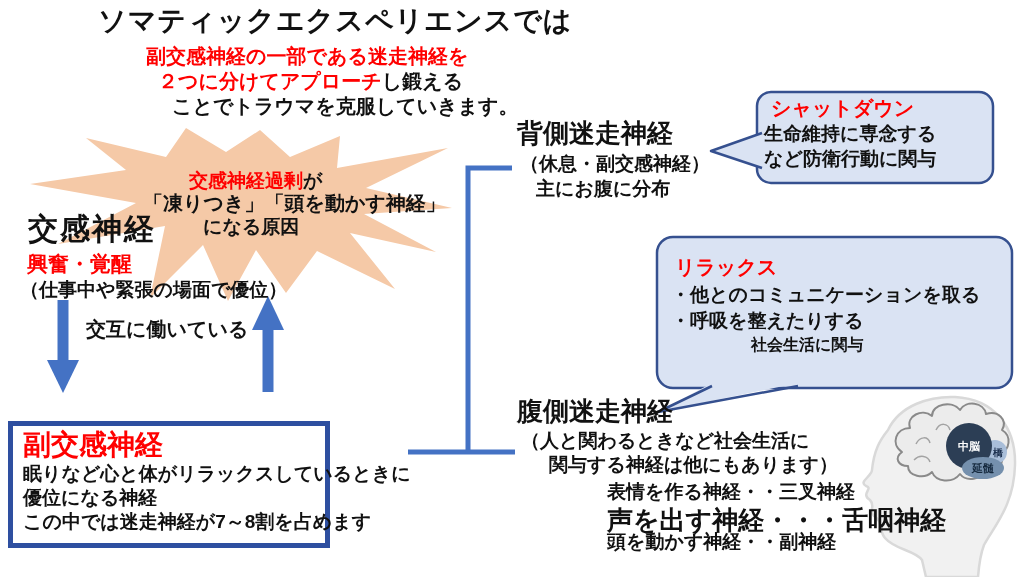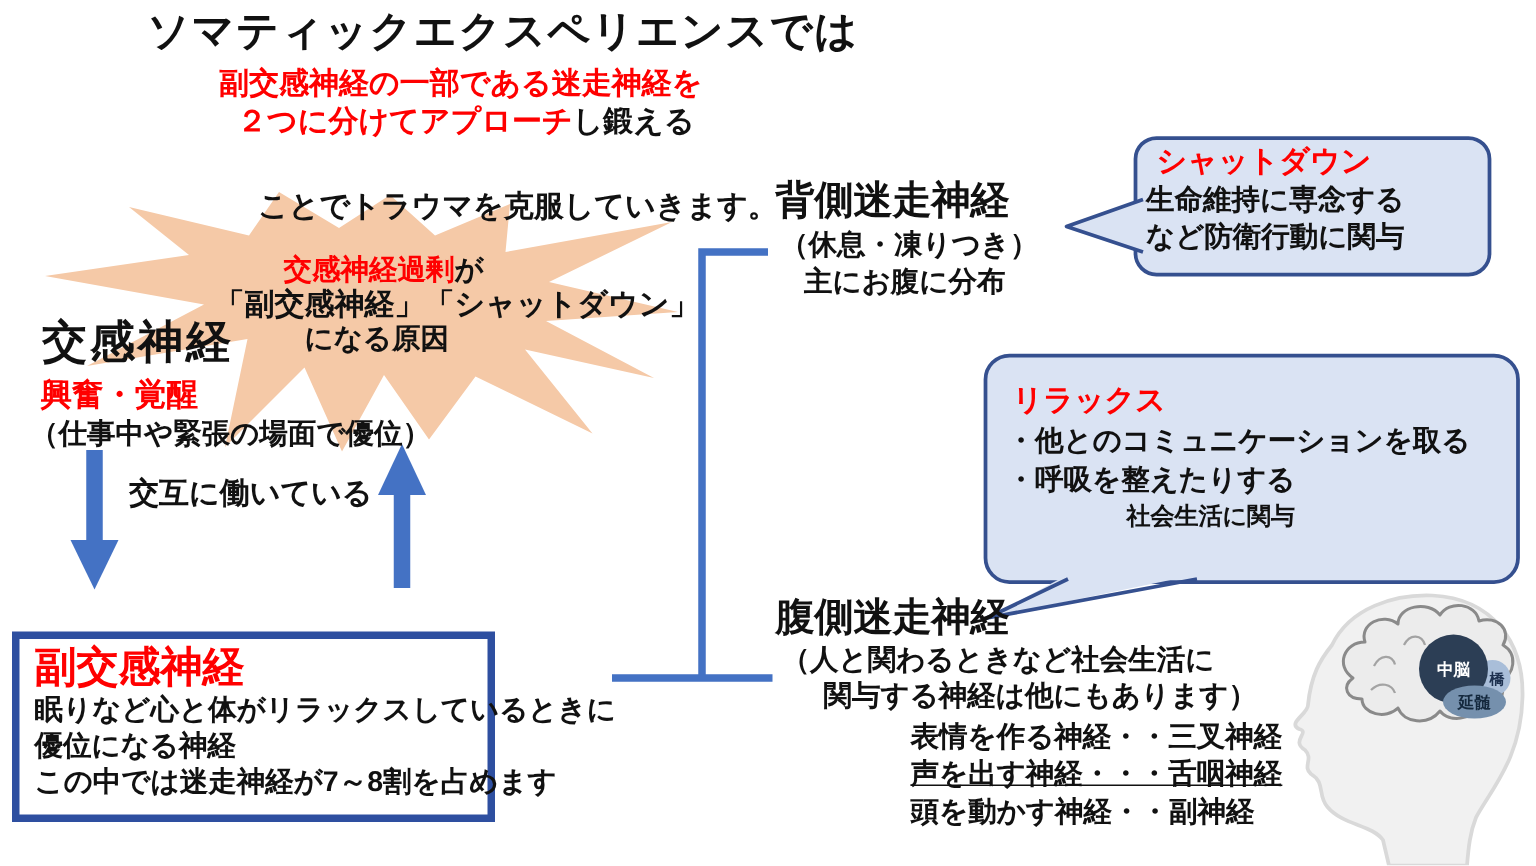--- a/index.html
+++ b/index.html
@@ -6,21 +6,21 @@
   #canvas{
     position:relative;width:1024px;height:577px;background:#ffffff;
     overflow:hidden;font-family:"Liberation Sans",sans-serif;
   }
   #bg{position:absolute;left:0;top:0;z-index:1;}
   .txt{position:absolute;z-index:10;font-weight:700;color:#111;white-space:nowrap;line-height:1.15;}
   .red{color:#ff0000;}
   .t-title{left:98px;top:5px;font-size:28px;letter-spacing:1px;text-align:center;}
   .intro1{left:146px;top:45px;font-size:20px;}
   .intro2{left:158px;top:70px;font-size:20px;}
-  .intro3{left:172px;top:95px;font-size:20px;margin-top:32px;}
+  .intro3{left:172px;top:95px;font-size:20px;}
   .sb-l1{left:189px;top:170px;font-size:19px;}
   .sb-l2{left:143px;top:192px;font-size:20px;}
   .sb-l3{left:203px;top:216px;font-size:19px;}
   .symp-title{left:28px;top:212px;font-size:30px;letter-spacing:2px;}
   .symp-state{left:27px;top:252px;font-size:21px;}
   .symp-note{left:20px;top:279px;font-size:19px;}
   .alt-label{left:86px;top:318px;font-size:20px;}
   .para-box{
     position:absolute;z-index:5;left:8px;top:421px;width:322px;height:127px;
     box-sizing:border-box;background:#fff;border:5px solid #2e4fa0;
@@ -35,21 +35,21 @@
   .sd-l1{left:764px;top:123px;font-size:19px;}
   .sd-l2{left:764px;top:148px;font-size:19px;}
   .rx-title{left:675px;top:256px;font-size:20px;}
   .rx-l1{left:671px;top:284px;font-size:19px;}
   .rx-l2{left:671px;top:310px;font-size:19px;}
   .rx-l3{left:751px;top:336px;font-size:16px;}
   .ventral-title{left:517px;top:397px;font-size:26px;}
   .ventral-l1{left:521px;top:430px;font-size:19px;}
   .ventral-l2{left:549px;top:454px;font-size:19px;}
   .nerve0{left:607px;top:481px;font-size:19px;}
-  .nerve1{left:607px;top:506px;font-size:19px;text-decoration:underline;}
+  .nerve1{left:607px;top:506px;font-size:26px;}
   .nerve2{left:607px;top:531px;font-size:19px;}
 </style>
 </head>
 <body>
 
 <div id="canvas">
 
   <svg id="bg" width="1024" height="577" viewBox="0 0 1024 577">
 
     <polygon points="30,184 126,170 86,138 166,157 186,128 226,152 260,130 290,157 340,136 337,168 448,148 366,188 452,208 364,214 436,252 350,233 395,289 317,251 286,293 256,250 228,301 203,245 150,298 165,226 58,244 136,203" fill="#f5c9a7"></polygon>
@@ -97,37 +97,37 @@
       <text x="983" y="472" text-anchor="middle" font-size="11" font-weight="700" fill="#15293e">延髄</text>
     </g>
   </svg>
 
   <div class="txt t-title">ソマティックエクスペリエンスでは</div>
   <div class="txt intro1 red">副交感神経の一部である迷走神経を</div>
   <div class="txt intro2"><span class="red">２つに分けてアプローチ</span><span>し鍛える</span></div>
   <div class="txt intro3">ことでトラウマを克服していきます。</div>
 
   <div class="txt sb-l1"><span class="red">交感神経過剰</span><span>が</span></div>
-  <div class="txt sb-l2">「副交感神経」「シャットダウン」</div>
+  <div class="txt sb-l2">「凍りつき」「頭を動かす神経」</div>
   <div class="txt sb-l3">になる原因</div>
 
   <div class="txt symp-title">交感神経</div>
   <div class="txt symp-state red">興奮・覚醒</div>
   <div class="txt symp-note">（仕事中や緊張の場面で優位）</div>
   <div class="txt alt-label">交互に働いている</div>
 
   <div class="para-box">
     <div class="para-title">副交感神経</div>
     <div class="para-line">眠りなど心と体がリラックスしているときに</div>
     <div class="para-line">優位になる神経</div>
     <div class="para-line">この中では迷走神経が7～8割を占めます</div>
   </div>
 
   <div class="txt dorsal-title">背側迷走神経</div>
-  <div class="txt dorsal-l1">（休息・凍りつき）</div>
+  <div class="txt dorsal-l1">（休息・副交感神経）</div>
   <div class="txt dorsal-l2">主にお腹に分布</div>
 
   <div class="txt sd-title red">シャットダウン</div>
   <div class="txt sd-l1">生命維持に専念する</div>
   <div class="txt sd-l2">など防衛行動に関与</div>
 
   <div class="txt rx-title red">リラックス</div>
   <div class="txt rx-l1">・他とのコミュニケーションを取る</div>
   <div class="txt rx-l2">・呼吸を整えたりする</div>
   <div class="txt rx-l3">社会生活に関与</div>

